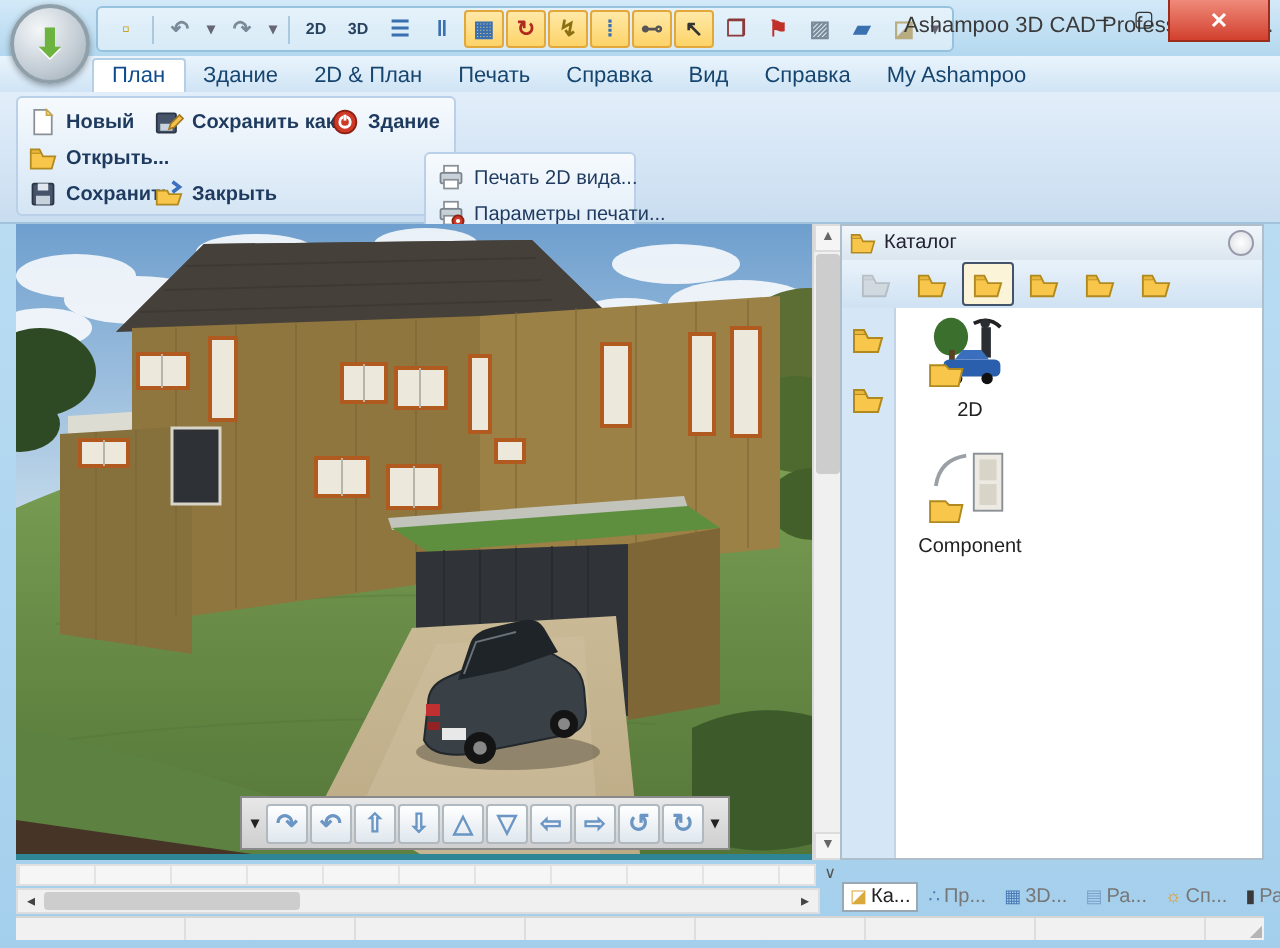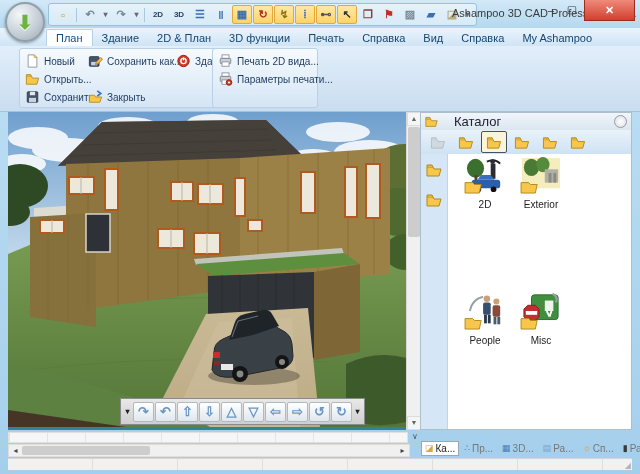--- a/index.html
+++ b/index.html
@@ -50,21 +50,21 @@
   
   .viewport{position:absolute;left:8px;top:112px;width:398px;height:318px;
     border-bottom:3px solid #2e8596;box-sizing:border-box;background:#9db8d0;}
   .vscroll{position:absolute;left:406px;top:112px;width:14px;height:318px;background:#f0f0f0;border-left:1px solid #d8d8d8;box-sizing:border-box;}
   .sbtn{position:absolute;left:0;width:14px;height:14px;background:#f5f5f5;border:1px solid #dcdcdc;box-sizing:border-box;
     font-size:7px;color:#666;text-align:center;line-height:12px;}
   .vthumb{position:absolute;left:1px;top:15px;width:12px;height:110px;background:#cdcdcd;border-radius:2px;}
   
   .catalog{position:absolute;left:420px;top:112px;width:212px;height:318px;background:#fff;border:1px solid #aebecb;box-sizing:border-box;}
   .cathead{position:absolute;left:0;top:0;right:0;height:17px;background:linear-gradient(#f0f6fb,#dbe6ef);
-    border-bottom:1px solid #c2d0dc;display:flex;align-items:center;padding:0 4px;gap:16px;font-size:13px;color:#223;}
+    border-bottom:1px solid #c2d0dc;display:flex;align-items:center;padding:0 4px;gap:4px;font-size:10px;color:#223;}
   .catpin{margin-left:auto;width:11px;height:11px;border-radius:50%;border:1px solid #99a;background:radial-gradient(#fff,#d8dde2);}
   .cattools{position:absolute;left:0;top:17px;right:0;height:24px;background:linear-gradient(#e9f2fa,#cfe2f3);
     border-bottom:1px solid #c2d4e4;display:flex;align-items:center;gap:2px;padding:0 4px;}
   .ctool{width:24px;height:20px;display:flex;align-items:center;justify-content:center;border:1px solid transparent;border-radius:2px;}
   .ctool.disabled{opacity:.45;filter:grayscale(1);}
   .ctool.selected{border-color:#44526a;background:#fbf4d8;}
   .catstrip{position:absolute;left:0;top:41px;bottom:0;width:27px;background:#d5e6f6;border-right:1px solid #c2d4e6;
     display:flex;flex-direction:column;align-items:center;padding-top:8px;gap:14px;box-sizing:border-box;}
   .catitems{position:absolute;left:27px;top:41px;right:0;bottom:0;background:#fff;}
   .citem{position:absolute;width:54px;text-align:center;cursor:default;}
@@ -188,31 +188,30 @@
   <div class="wctl wclose">✕</div>
 </div>
 <div class="appbtn">
   <span class="arr">⬇</span>
 </div>
 
 <div class="tabrow">
   <span class="rtab active">План</span>
   <span class="rtab">Здание</span>
   <span class="rtab">2D &amp; План</span>
-  <span class="rtab">3D функции</span>
   <span class="rtab">Печать</span>
   <span class="rtab">Справка</span>
   <span class="rtab">Вид</span>
   <span class="rtab">Справка</span>
   <span class="rtab">My Ashampoo</span>
 
 </div>
 
 <div class="ribbon">
-  <div class="rgroup" style="left:19px;width:220px;">
+  <div class="rgroup" style="left:8px;width:220px;font-weight:bold;">
     <div class="rbtn" style="left:5px;top:4px;">
       <svg class="ri">
           <use href="#ic-page"></use>
         </svg>
         <span>Новый</span>
       </div>
     <div class="rbtn" style="left:5px;top:22px;">
       <svg class="ri">
           <use href="#ic-open"></use>
         </svg>
@@ -236,21 +235,21 @@
         </svg>
         <span>Закрыть</span>
       </div>
     <div class="rbtn" style="left:156px;top:4px;">
       <svg class="ri">
           <use href="#ic-exit"></use>
         </svg>
         <span>Здание</span>
       </div>
   </div>
-  <div class="rgroup" style="left:212px;width:106px;">
+  <div class="rgroup" style="left:212px;width:106px;margin-top:28px;">
     <div class="rbtn" style="left:5px;top:4px;">
       <svg class="ri">
           <use href="#ic-print"></use>
         </svg>
         <span>Печать 2D вида...</span>
       </div>
     <div class="rbtn" style="left:5px;top:22px;">
       <svg class="ri">
           <use href="#ic-printset"></use>
         </svg>
@@ -472,61 +471,32 @@
         <rect x="28" y="8" width="5" height="16" fill="#2a2e33"></rect>
           <circle cx="30" cy="6" r="2.5" fill="#2a2e33"></circle>
         <rect x="8" y="25" width="30" height="9" rx="3" fill="#2a5fae"></rect>
           <path d="M14,25 l4,-5 h10 l4,5 Z" fill="#3a6fbe"></path>
         <circle cx="15" cy="35" r="3" fill="#111"></circle>
           <circle cx="31" cy="35" r="3" fill="#111"></circle>
         <path d="M1,28 h8 l2,2 h7 l-2,9 H1 Z" fill="#f7c64a" stroke="#b08a20"></path>
       </svg>
       <div class="clabel">2D</div>
     </div>
-    <div class="citem" style="left:66px;top:2px;">
+
+    <div class="citem" style="left:10px;top:70px;">
       <svg class="thumb" viewBox="0 0 44 40">
-        <rect x="2" y="2" width="40" height="32" fill="#f5eebc"></rect>
-        <ellipse cx="12" cy="12" rx="8" ry="9" fill="#4a7a35"></ellipse>
-          <ellipse cx="24" cy="9" rx="7" ry="8" fill="#568a3d"></ellipse>
-        <rect x="26" y="14" width="14" height="14" fill="#b0b0a8"></rect>
-          <rect x="30" y="18" width="3" height="10" fill="#8a8a82"></rect>
-          <rect x="35" y="18" width="3" height="10" fill="#8a8a82"></rect>
+        <path d="M4,20 Q6,6 20,4" fill="none" stroke="#9aa0a6" stroke-width="2"></path>
+        <rect x="24" y="3" width="15" height="30" fill="#eceae2" stroke="#8a9096"></rect>
+        <rect x="27" y="6" width="9" height="11" fill="#d8d4c8"></rect>
+          <rect x="27" y="19" width="9" height="11" fill="#d8d4c8"></rect>
         <path d="M1,28 h8 l2,2 h7 l-2,9 H1 Z" fill="#f7c64a" stroke="#b08a20"></path>
       </svg>
-      <div class="clabel">Exterior</div>
+      <div class="clabel">Component</div>
     </div>
 
-
-    <div class="citem" style="left:10px;top:138px;">
-      <svg class="thumb" viewBox="0 0 44 40">
-        <path d="M6,20 Q8,8 20,5" fill="none" stroke="#9aa0a6" stroke-width="2"></path>
-        <circle cx="24" cy="7" r="3.4" fill="#caa078"></circle>
-          <rect x="20" y="11" width="8" height="13" rx="2" fill="#35506e"></rect>
-          <rect x="21" y="24" width="3" height="9" fill="#2a3a4c"></rect>
-          <rect x="25" y="24" width="3" height="9" fill="#2a3a4c"></rect>
-        <circle cx="34" cy="10" r="3.2" fill="#caa078"></circle>
-          <rect x="30" y="14" width="8" height="12" rx="2" fill="#8a4a3a"></rect>
-          <rect x="31" y="26" width="3" height="8" fill="#4a5a6a"></rect>
-          <rect x="35" y="26" width="3" height="8" fill="#4a5a6a"></rect>
-        <path d="M1,28 h8 l2,2 h7 l-2,9 H1 Z" fill="#f7c64a" stroke="#b08a20"></path>
-      </svg>
-      <div class="clabel">People</div>
-    </div>
-    <div class="citem" style="left:66px;top:138px;">
-      <svg class="thumb" viewBox="0 0 44 40">
-        <rect x="12" y="3" width="28" height="26" rx="3" fill="#3f8f3f" stroke="#2a6a2a"></rect>
-        <rect x="26" y="9" width="9" height="11" fill="#fff" opacity=".9"></rect>
-          <path d="M28,20 l3,6 M33,20 l-2,6" stroke="#fff" stroke-width="2"></path>
-        <path d="M34,2 q6,2 4,9" fill="none" stroke="#9aa0a6" stroke-width="2.4"></path>
-        <polygon points="8,14 16,14 20,18 20,26 16,30 8,30 4,26 4,18" fill="#c03030" stroke="#8c1e1e"></polygon>
-        <rect x="6" y="20" width="12" height="4" fill="#fff"></rect>
-        <path d="M1,28 h8 l2,2 h7 l-2,9 H1 Z" fill="#f7c64a" stroke="#b08a20"></path>
-      </svg>
-      <div class="clabel">Misc</div>
-    </div>
   </div>
 </div>
 
 <div class="rulerstrip"></div>
 <div class="collapsebtn">∨</div>
 <div class="hscroll">
   <div class="hbtn" style="left:0;">◂</div>
   <div class="hthumb"></div>
   <div class="hbtn" style="right:0;">▸</div>
 </div>

